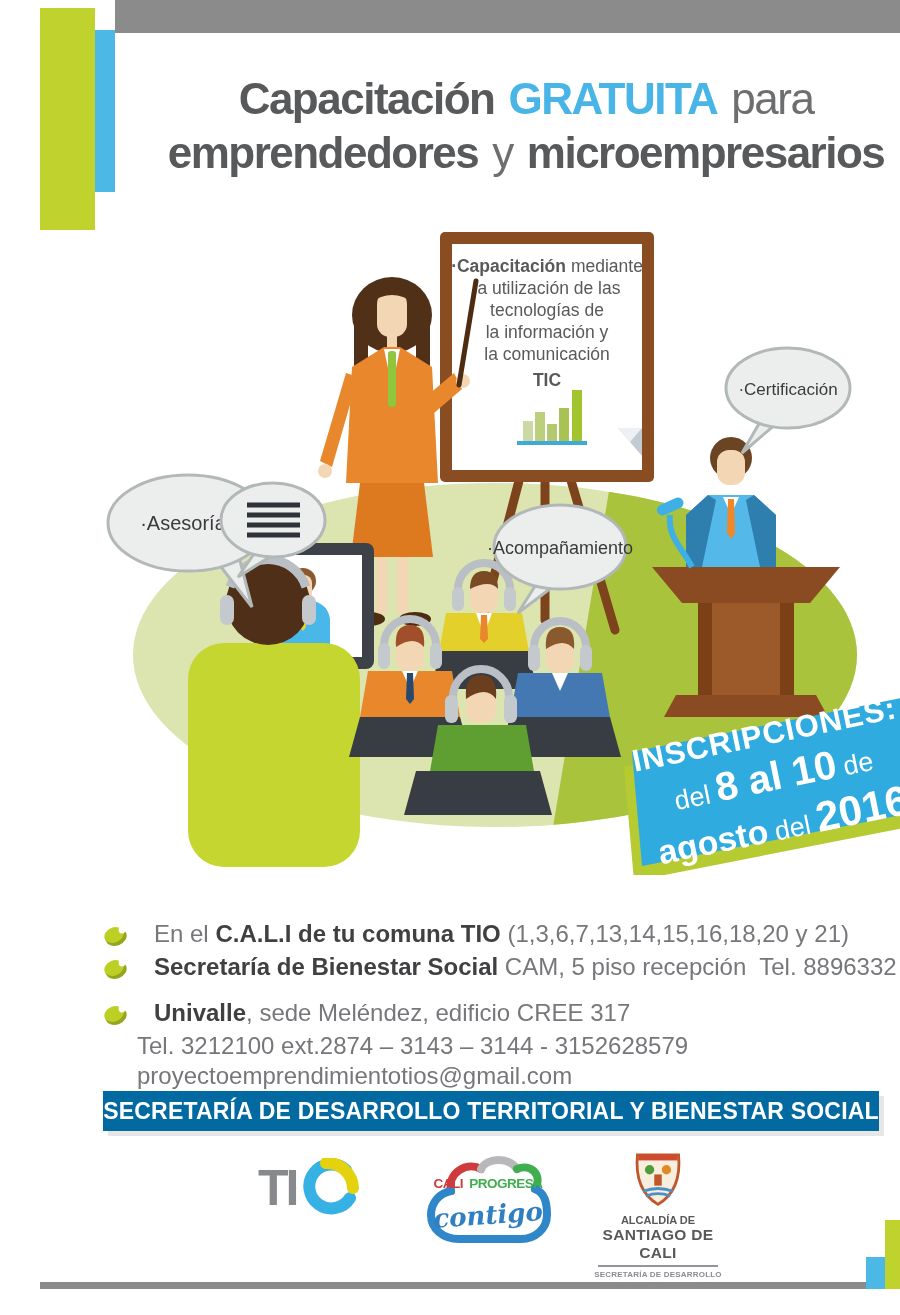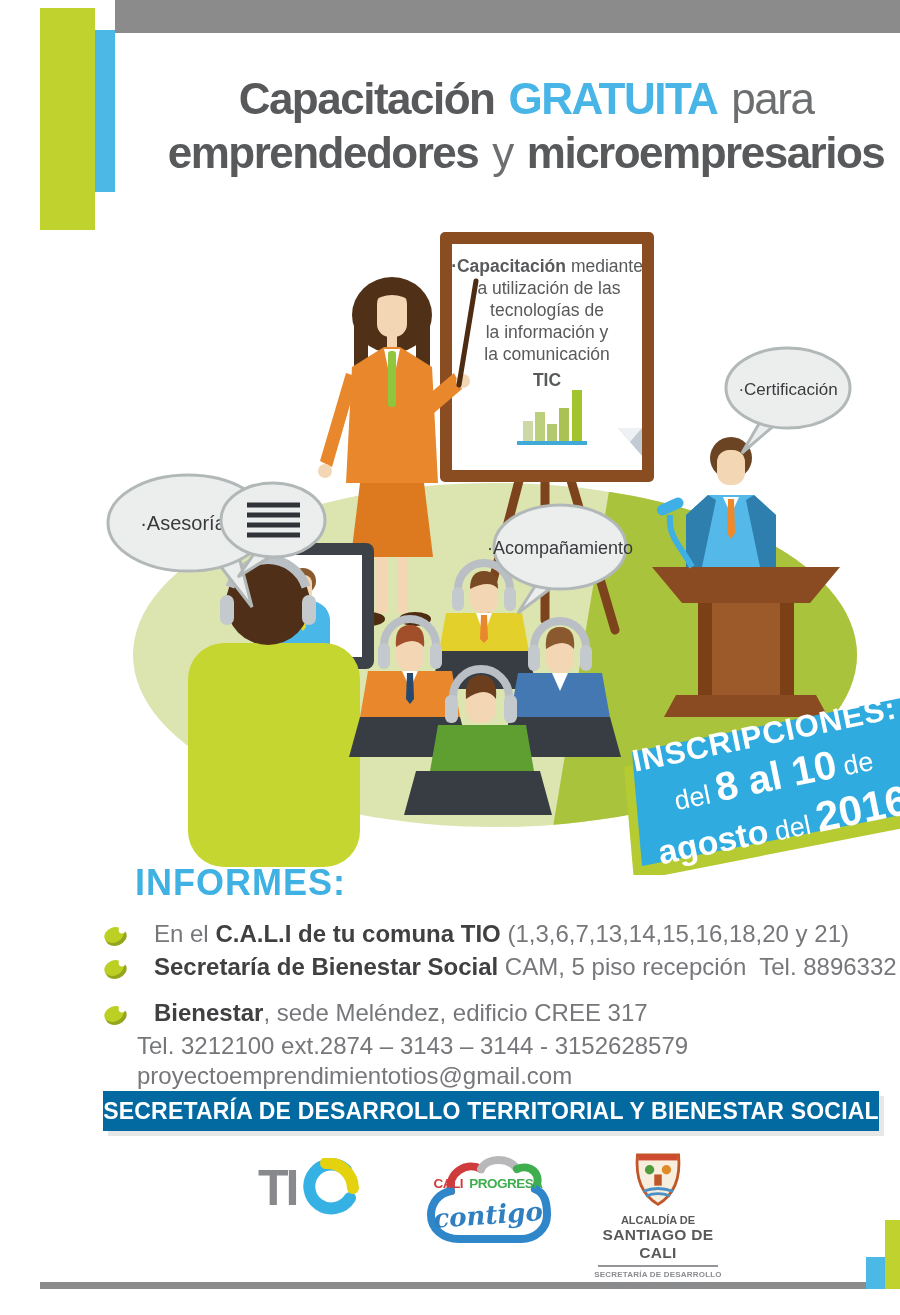--- a/index.html
+++ b/index.html
@@ -261,21 +261,20 @@
         <line x1="207" y1="320" x2="260" y2="320"></line>
       </g>
     </g>
     <g>
       <path d="M497,368 L478,398 L515,370 Z" fill="#eceeee" stroke="#b2b8b8" stroke-width="3"></path>
       <ellipse cx="520" cy="332" rx="66" ry="42" fill="#eceeee" stroke="#b2b8b8" stroke-width="3"></ellipse>
       <text class="bub-t" x="520" y="339" font-size="18" text-anchor="middle">·Acompañamiento</text>
     </g>
   </svg>
 
-  <div class="abs inf-head">INFORMES:</div>
 
   <div class="abs inf-item it1">
     <svg class="hand" viewBox="0 0 26 24">
       <ellipse cx="14" cy="13" rx="11" ry="8.5" fill="#95a51d" transform="rotate(-22 14 13)"></ellipse>
       <ellipse cx="12" cy="11" rx="10" ry="7.5" fill="#bccf23" transform="rotate(-22 12 11)"></ellipse>
       <circle cx="20" cy="6" r="3.4" fill="#ffffff"></circle>
     </svg>
     <div><span>En el </span><span class="b">C.A.L.I de tu comuna TIO</span><span> (1,3,6,7,13,14,15,16,18,20 y 21)</span></div>
   </div>
 
@@ -287,21 +286,21 @@
     </svg>
     <div><span class="b">Secretaría de Bienestar Social</span><span> CAM, 5 piso recepción  Tel. 8896332 ext. 101</span></div>
   </div>
 
   <div class="abs inf-item it3">
     <svg class="hand" viewBox="0 0 26 24">
       <ellipse cx="14" cy="13" rx="11" ry="8.5" fill="#95a51d" transform="rotate(-22 14 13)"></ellipse>
       <ellipse cx="12" cy="11" rx="10" ry="7.5" fill="#bccf23" transform="rotate(-22 12 11)"></ellipse>
       <circle cx="20" cy="6" r="3.4" fill="#ffffff"></circle>
     </svg>
-    <div><span class="b">Bienestar</span><span>, sede Meléndez, edificio CREE 317</span></div>
+    <div><span class="b">Univalle</span><span>, sede Meléndez, edificio CREE 317</span></div>
   </div>
 
   <div class="abs inf-sub sub-tel">Tel. 3212100 ext.2874 – 3143 – 3144 - 3152628579</div>
   <div class="abs inf-sub sub-mail">proyectoemprendimientotios@gmail.com</div>
 
   <div class="abs banner">SECRETARÍA DE DESARROLLO TERRITORIAL Y BIENESTAR SOCIAL</div>
 
   <div class="abs tio">
     <div class="tio-row">
       <span class="tio-ti">TI</span>

